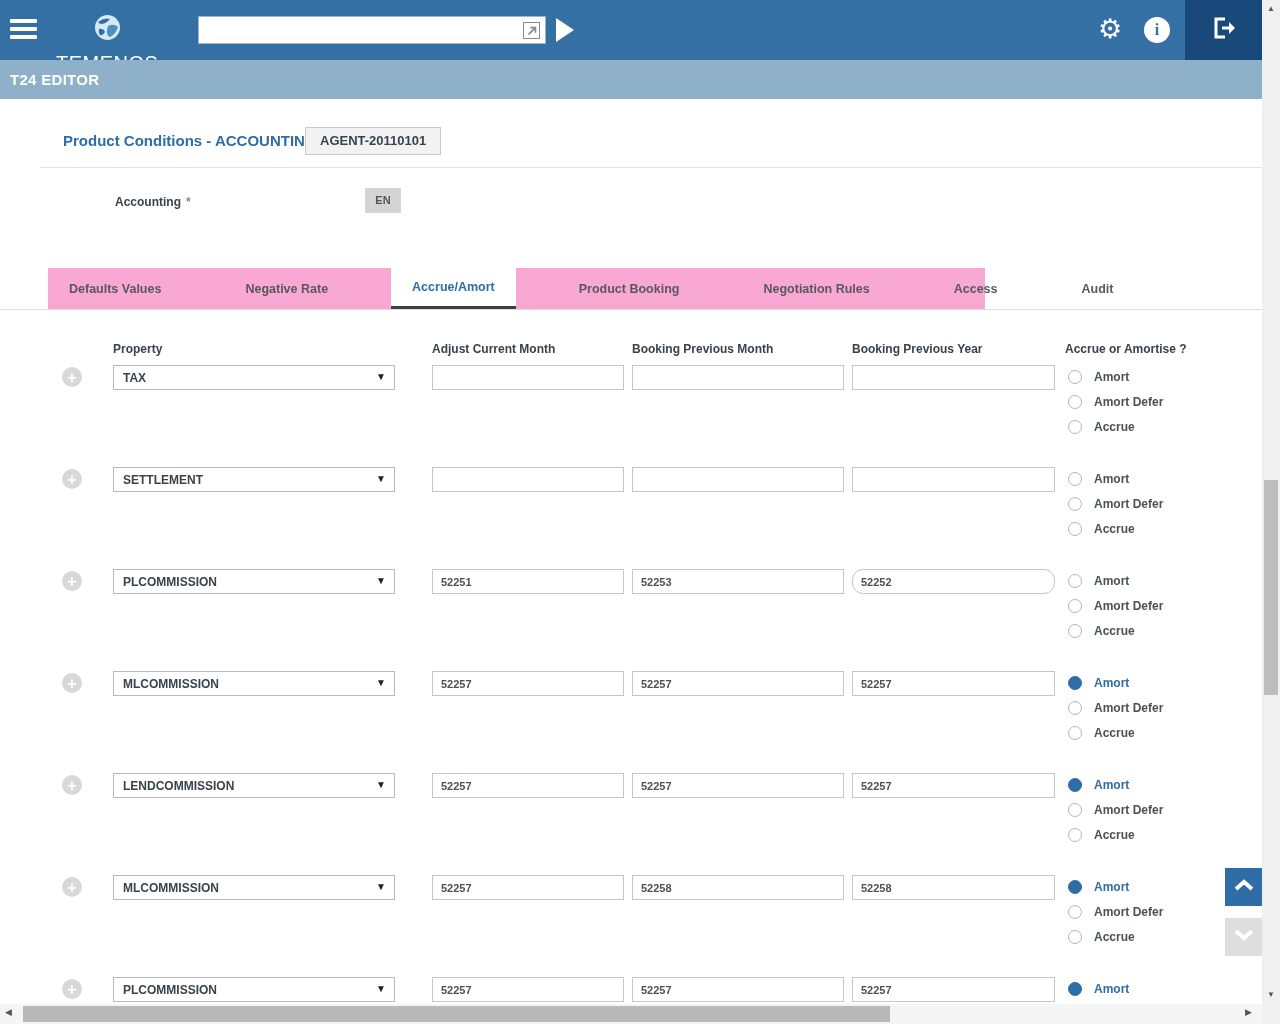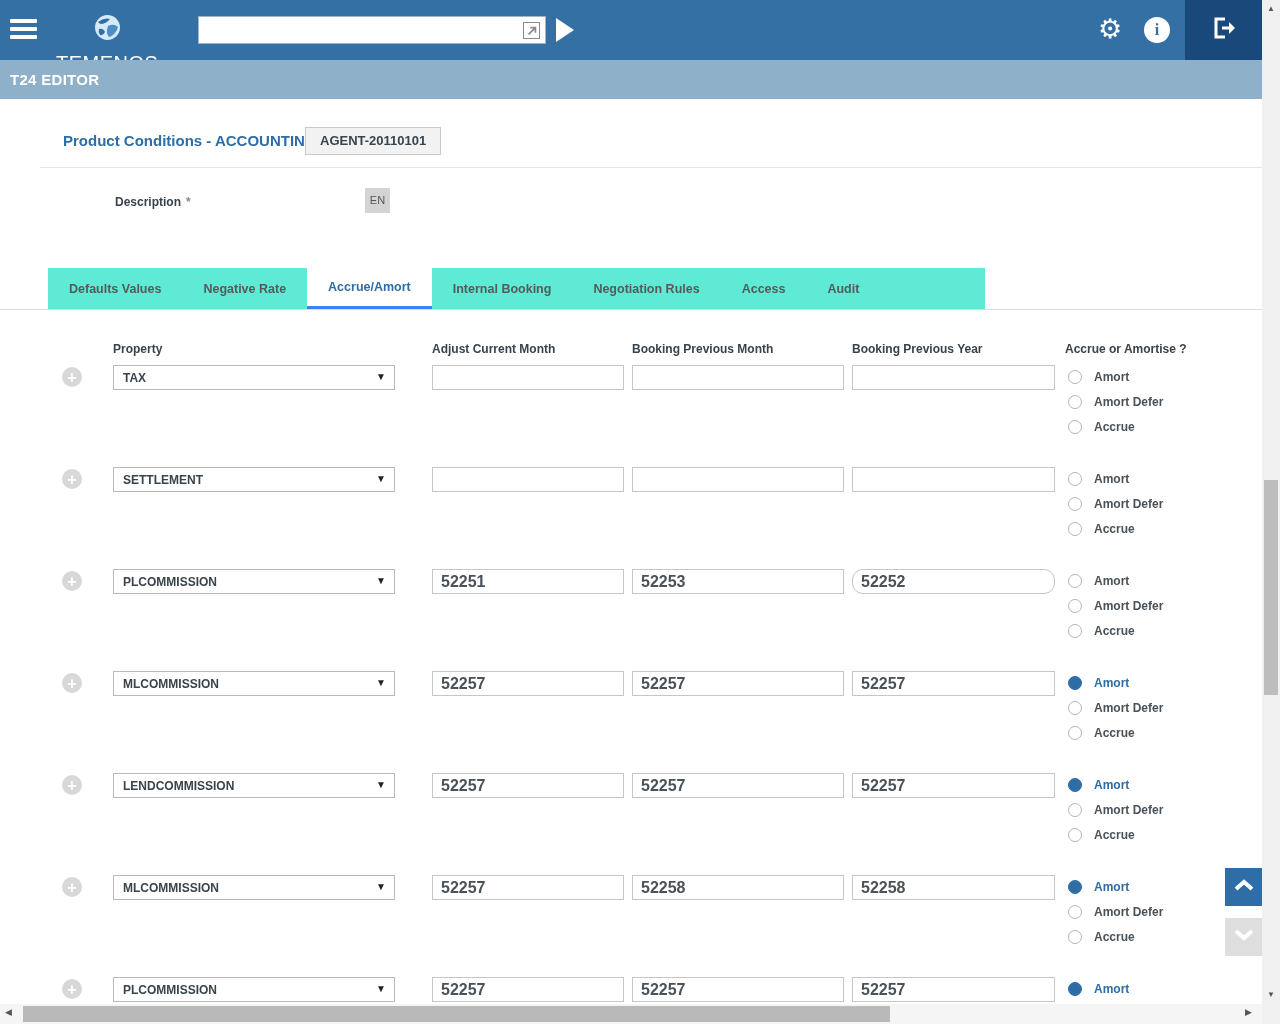--- a/index.html
+++ b/index.html
@@ -24,37 +24,37 @@
   
   .banner { position:absolute; left:0; top:60px; width:1262px; height:39px; background:#8FB0C9; color:#fff; font-weight:bold; font-size:15px; line-height:39px; padding-left:10px; letter-spacing:.3px; }
 
   
   .content { position:absolute; left:0; top:99px; width:1262px; height:905px; background:#fff; overflow:hidden; }
   .page-title { position:absolute; left:63px; top:33px; color:#2E6DA6; font-size:15px; font-weight:bold; }
   .id-badge { position:absolute; left:305px; top:28px; height:28px; line-height:26px; padding:0 14px; background:#F2F2F2; border:1px solid #C9C9C9; color:#39434C; font-size:13px; font-weight:bold; }
   .title-divider { position:absolute; left:40px; top:68px; right:0; height:1px; background:#E3E3E3; }
   .desc-label { position:absolute; left:115px; top:96px; font-size:12px; font-weight:bold; color:#39434C; }
   .desc-label .req { color:#8a8a8a; margin-left:5px; }
-  .lang-chip { position:absolute; left:365px; top:89px; width:25px; height:25px; background:#D4D4D4; color:#555; font-size:11px; font-weight:normal; text-align:center; line-height:25px; }
+  .lang-chip { position:absolute; left:365px; top:89px; width:36px; height:25px; background:#D4D4D4; color:#555; font-size:11px; font-weight:bold; text-align:center; line-height:25px; }
   .desc-input { position:absolute; left:391px; top:89px; width:422px; height:25px; background:#EAF4FB; border:1px solid #BFD9EA; color:#4A5258; font-size:12px; font-weight:bold; padding:0 8px; font-family:inherit; }
 
   
-  .tab-bar { position:absolute; left:48px; top:169px; width:937px; height:42px; background:#5eead4; display:flex; }
+  .tab-bar { position:absolute; left:48px; top:169px; width:937px; height:42px; background:#f9a8d4; display:flex;gap:42px; }
   .tabs-underline { position:absolute; left:0; top:210px; right:0; height:1px; background:#DDD; }
   .tab { padding:0 21px; line-height:42px; font-size:12.5px; font-weight:bold; color:#58595B; cursor:pointer; white-space:nowrap; }
-  .tab.active { background:#fff; color:#2E6DA6; border-bottom:4px solid #3b82f6; line-height:38px; }
+  .tab.active { background:#fff; color:#2E6DA6; border-bottom:4px solid #404040; line-height:38px; }
 
   
   .col-head { position:absolute; top:243px; font-size:12px; font-weight:bold; color:#39434C; white-space:nowrap; }
   .grid-row { position:absolute; left:0; right:0; height:102px; }
   .plusbtn { position:absolute; left:62px; top:2px; width:20px; height:20px; border-radius:50%; background:#D8D8D8; color:#fff; font-size:16px; font-weight:bold; text-align:center; line-height:19px; cursor:pointer; border:none; padding:0; }
   .dd { position:absolute; left:113px; top:0; width:282px; height:25px; background:#fff; border:1px solid #B9B9B9; cursor:pointer; }
   .dd-label { position:absolute; left:9px; top:5px; font-size:12px; font-weight:bold; color:#39434C; }
   .dd-arrow { position:absolute; right:8px; top:5px; font-size:10px; color:#222; }
-  .cell { position:absolute; top:0; height:25px; background:#fff; border:1px solid #C6C6C6; font-size:16px; font-weight:bold; color:#4A5258; padding:0 8px; font-family:inherit; }
+  .cell { position:absolute; top:0; height:25px; background:#fff; border:1px solid #C6C6C6; font-size:11px; font-weight:bold; color:#4A5258; padding:0 8px; font-family:inherit; }
   .radio-item { position:absolute; left:1068px; display:flex; align-items:center; gap:12px; cursor:pointer; }
   .radio-dot { width:14px; height:14px; border-radius:50%; border:1px solid #B5B5B5; background:#fff; flex:0 0 auto; }
   .radio-item.selected .radio-dot { background:#2E6DA6; border-color:#2E6DA6; }
   .radio-label { font-size:12px; font-weight:bold; color:#4A5258; white-space:nowrap; }
   .radio-item.selected .radio-label { color:#2E6DA6; }
 
   
   .vscroll { position:absolute; right:0; top:0; width:18px; height:1024px; background:#F0F0F0; }
   .vscroll .arrow { position:absolute; left:0; width:18px; text-align:center; color:#555; font-size:8px; }
   .vthumb { position:absolute; left:2px; top:480px; width:14px; height:215px; background:#BDBDBD; }
@@ -114,29 +114,29 @@
   <div class="banner">
     <span>T24 EDITOR</span>
   </div>
 
   <div class="content">
     <div class="page-title">Product Conditions - ACCOUNTING</div>
     <div class="id-badge">AGENT-20110101</div>
     <div class="title-divider"></div>
 
     <div class="desc-label">
-      <span>Description</span><span class="req">*</span>
+      <span>Accounting</span><span class="req">*</span>
     </div>
     <div class="lang-chip">EN</div>
 
     <div class="tab-bar">
         <div class="tab">Defaults Values</div>
         <div class="tab">Negative Rate</div>
         <div class="tab active">Accrue/Amort</div>
-        <div class="tab">Internal Booking</div>
+        <div class="tab">Product Booking</div>
         <div class="tab">Negotiation Rules</div>
         <div class="tab">Access</div>
         <div class="tab">Audit</div>
       </div>
     <div class="tabs-underline"></div>
 
     <div id="grid-header">
         <div class="col-head" style="left: 113px;">Property</div>
         <div class="col-head" style="left: 432px;">Adjust Current Month</div>
         <div class="col-head" style="left: 632px;">Booking Previous Month</div>

